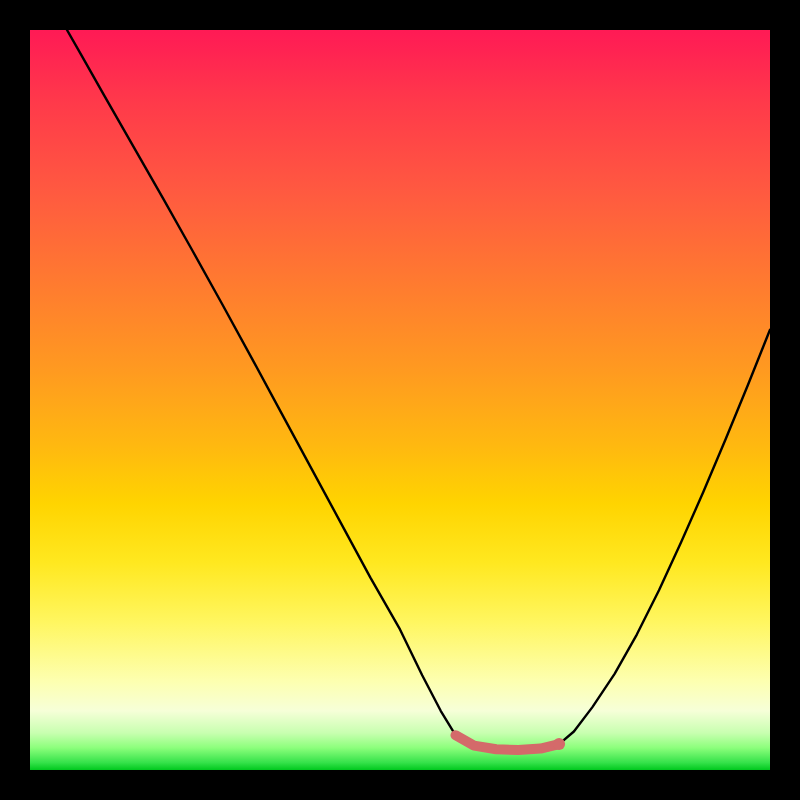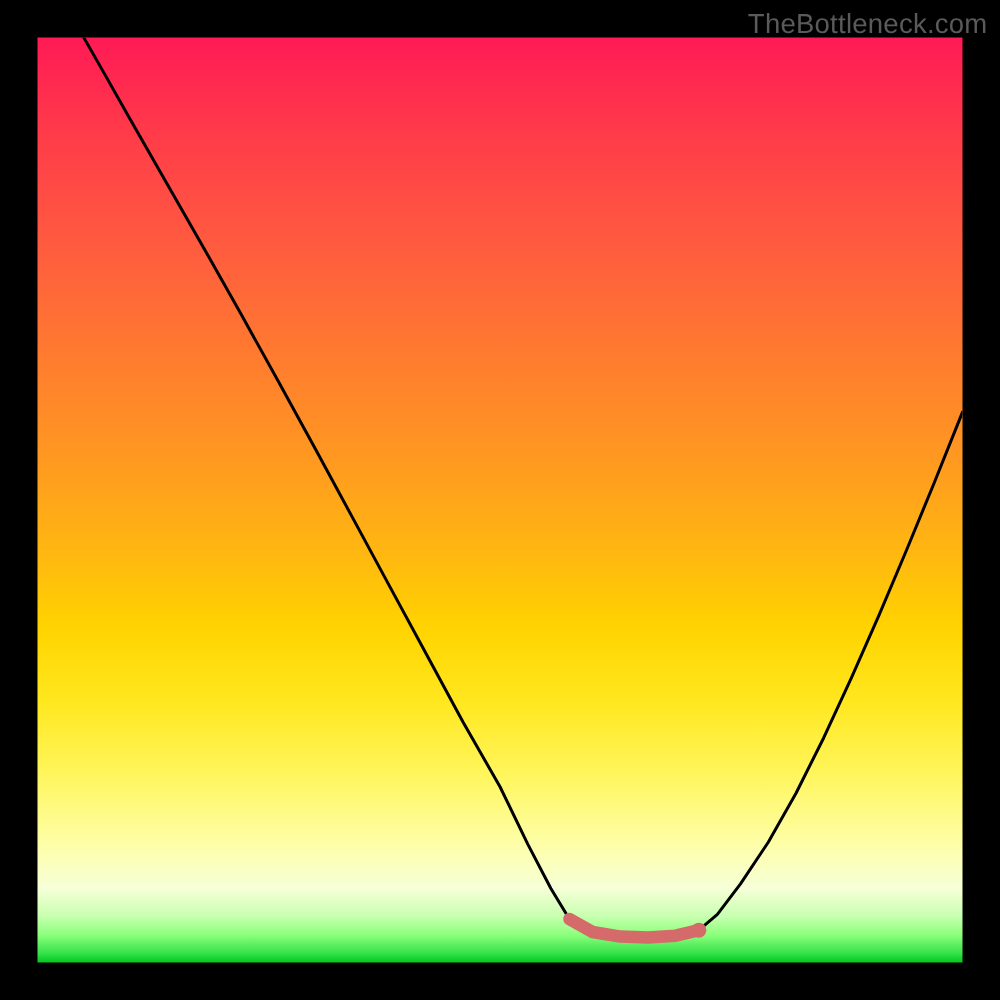--- a/index.html
+++ b/index.html
@@ -67,14 +67,13 @@
 <body>
 
 <div class="frame">
   <div class="plot">
     <svg viewBox="0 0 740 740">
       <path id="curve-path" fill="none" stroke-width="2.4" stroke-linecap="round" stroke-linejoin="round" d="M37.00 0.00 L51.80 25.90 L74.00 65.12 L103.60 116.92 L133.20 168.72 L162.80 221.26 L192.40 274.54 L222.00 328.56 L251.60 383.32 L281.20 438.08 L310.80 492.84 L340.40 547.60 L370.00 599.40 L392.20 645.28 L410.70 680.80 L425.50 705.22 L444.00 715.58 L466.20 719.28 L488.40 720.02 L510.60 718.54 L529.10 714.10 L543.90 701.52 L562.40 677.10 L584.60 643.80 L606.80 604.58 L629.00 560.18 L651.20 512.08 L673.40 461.76 L695.60 409.22 L717.80 355.20 L740.00 299.70" stroke="#000000"></path>
       <path id="flat-path" fill="none" stroke-width="10" stroke-linecap="round" stroke-linejoin="round" d="M425.50 705.22 L444.00 715.58 L466.20 719.28 L488.40 720.02 L510.60 718.54 L529.10 714.10" stroke="#d46a6a"></path>
       <circle id="flat-dot" r="6" cx="529.10" cy="714.10" fill="#d46a6a"></circle>
     </svg>
   </div>
-  <div class="watermark">TheBottleneck.com</div>
 </div>
 
 </body></html>

